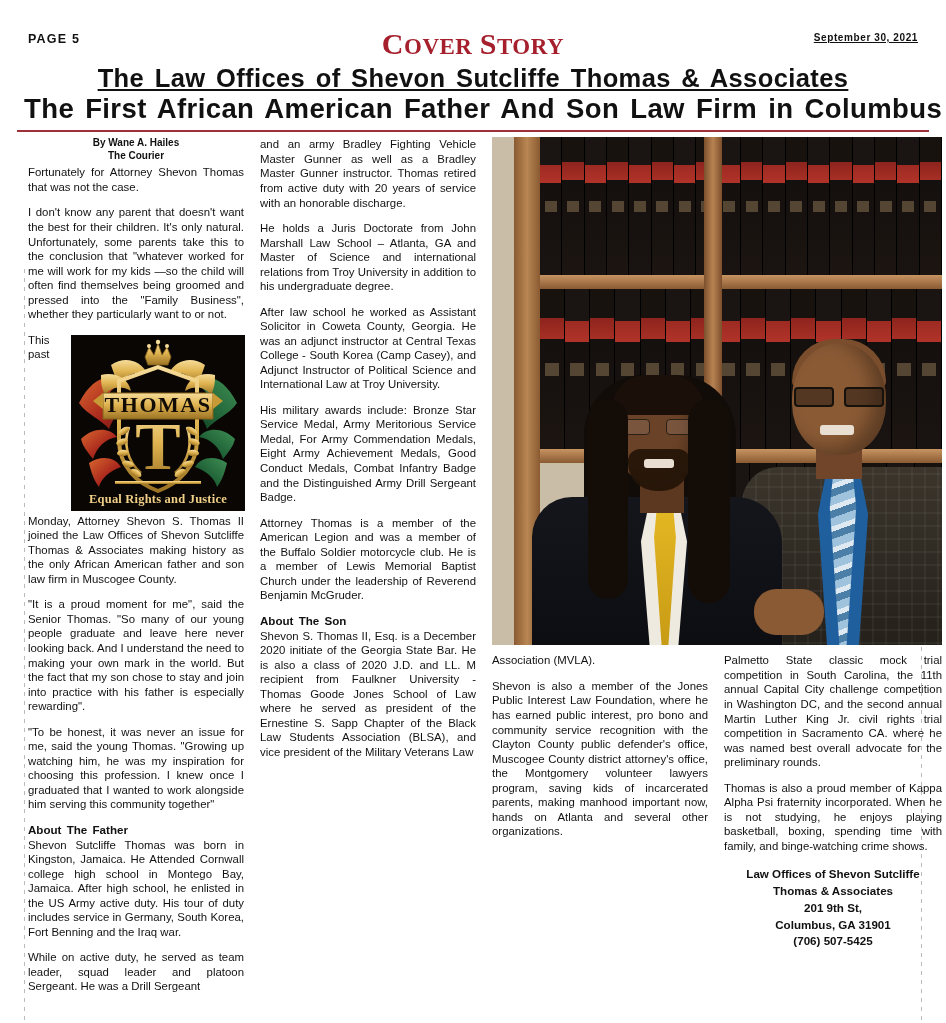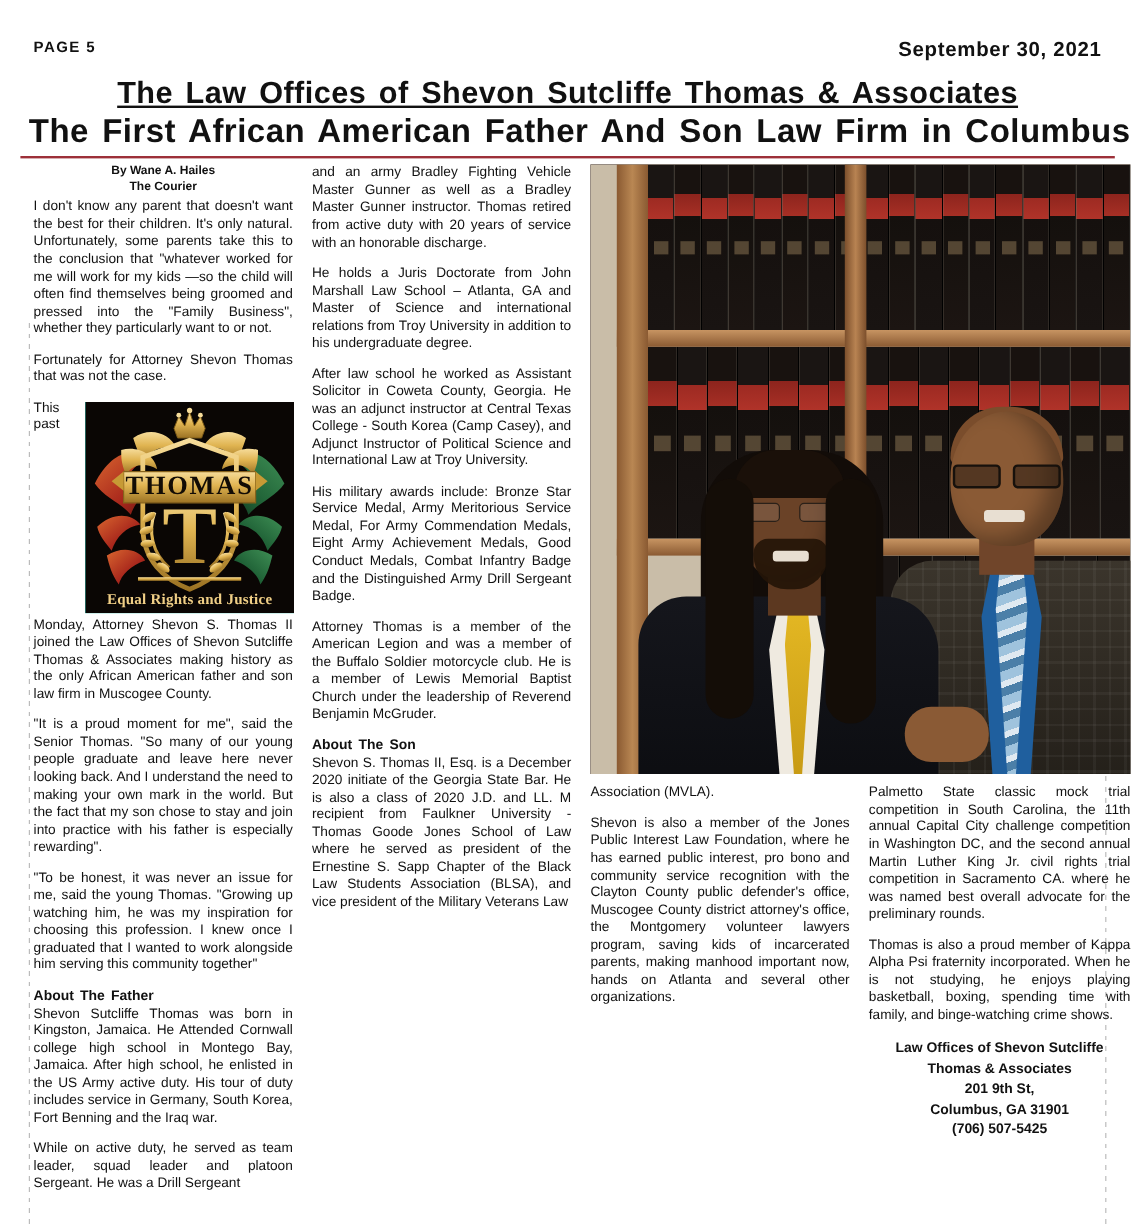--- a/index.html
+++ b/index.html
@@ -33,23 +33,24 @@
     left: 14px;
     top: 32px;
     font-size: 12.5px;
     font-weight: bold;
     letter-spacing: 1.2px;
   }
   .issue-date {
     position: absolute;
     right: 14px;
     top: 32px;
-    font-size: 17px;
+    font-size: 10px;
     font-weight: bold;
     letter-spacing: 0.6px;
+    text-decoration: underline;
   }
   .cover-story {
     position: absolute;
     left: 0;
     right: 0;
     top: 27px;
     text-align: center;
     color: #a51f2d;
     font-family: "Liberation Serif", serif;
     font-weight: bold;
@@ -303,20 +304,23 @@
     background: repeating-linear-gradient(180deg,#bbb 0 4px, transparent 4px 9px);
   }
 </style>
 </head>
 <body>
 
 <div class="page">
 
   <div class="masthead">
     <div class="page-num">PAGE 5</div>
+    <div class="cover-story">
+      <span class="big">C</span><span class="sm">OVER</span><span>&nbsp;</span><span class="big">S</span><span class="sm">TORY</span>
+    </div>
     <div class="issue-date">September 30, 2021</div>
   </div>
 
   <div class="headline">
     <div class="line1">The Law Offices of Shevon Sutcliffe Thomas &amp; Associates</div>
     <div class="line2">The First African American Father And Son Law Firm in Columbus</div>
   </div>
   <div class="rule"></div>
 
   <div class="body-area">
@@ -414,22 +418,22 @@
         <div class="fig" id="son-locks-front-r"></div>
         <div class="fig" id="handshake"></div>
       </div>
     </div>
 
     <div class="col" id="col1">
       <div class="byline">
         <div>By Wane A. Hailes</div>
         <div>The Courier</div>
       </div>
+      <p>Fortunately for Attorney Shevon Thomas that was not the case.</p>
       <p>I don't know any parent that doesn't want the best for their children. It's only natural. Unfortunately, some parents take this to the conclusion that "whatever worked for me will work for my kids —so the child will often find themselves being groomed and pressed into the "Family Business", whether they particularly want to or not.</p>
-      <p>Fortunately for Attorney Shevon Thomas that was not the case.</p>
 
       <div class="logo-float">
         <div class="logo-box">
           <svg viewBox="0 0 174 176" width="174" height="176">
             <defs>
               <linearGradient id="gold" x1="0" y1="0" x2="0" y2="1">
                 <stop offset="0%" stop-color="#f6dc9a"></stop>
                 <stop offset="45%" stop-color="#e0b451"></stop>
                 <stop offset="100%" stop-color="#9c7324"></stop>
               </linearGradient>

